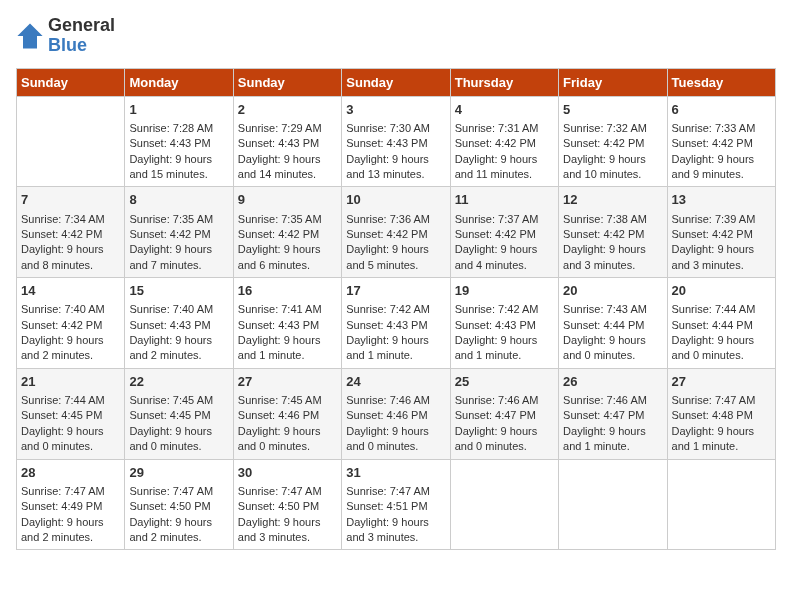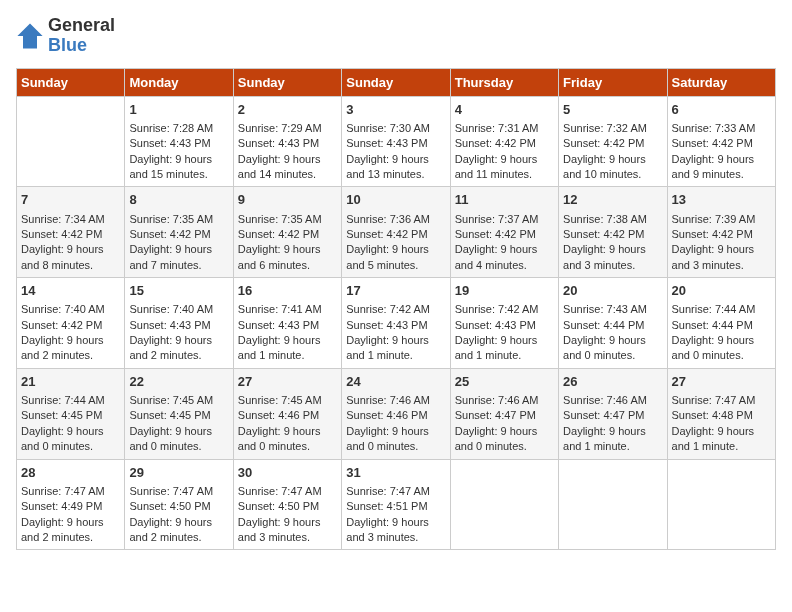--- a/index.html
+++ b/index.html
@@ -113,21 +113,21 @@
 
 <table>
   <thead>
     <tr>
       <th>Sunday</th>
       <th>Monday</th>
       <th>Sunday</th>
       <th>Sunday</th>
       <th>Thursday</th>
       <th>Friday</th>
-      <th>Saturday</th>
+      <th>Tuesday</th>
     </tr>
   </thead>
   <tbody id="calendar-body">
   <tr>
         <td class="empty"></td>
         <td>
         <span class="day-number">1</span>
         <div class="day-info">
           Sunrise: 7:28 AM<br>Sunset: 4:43 PM<br>Daylight: 9 hours and 15 minutes.
         </div>

